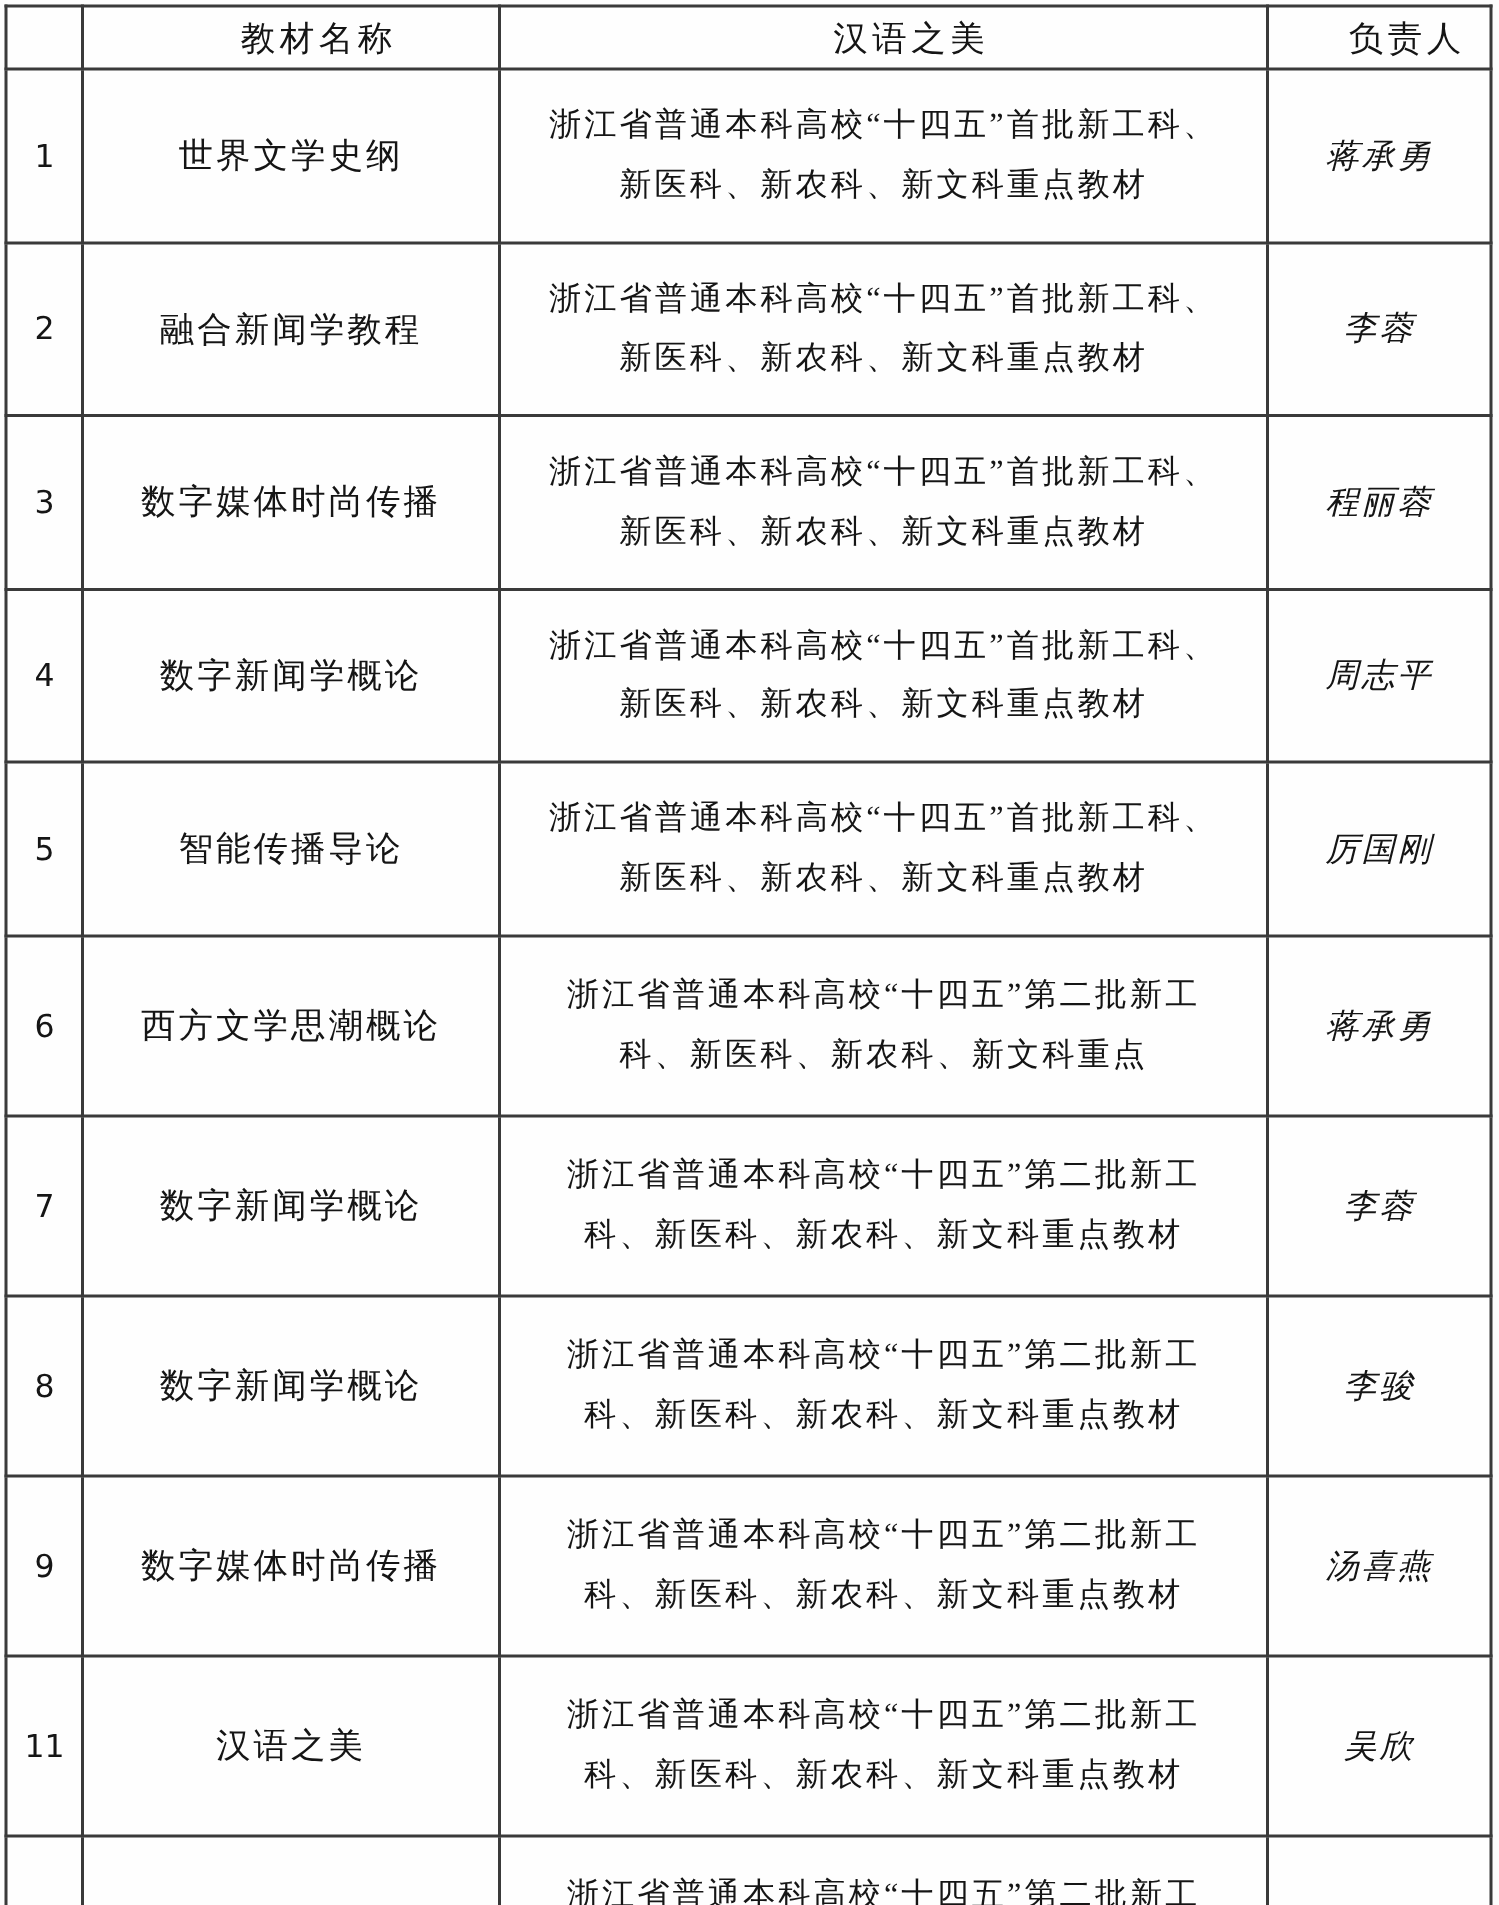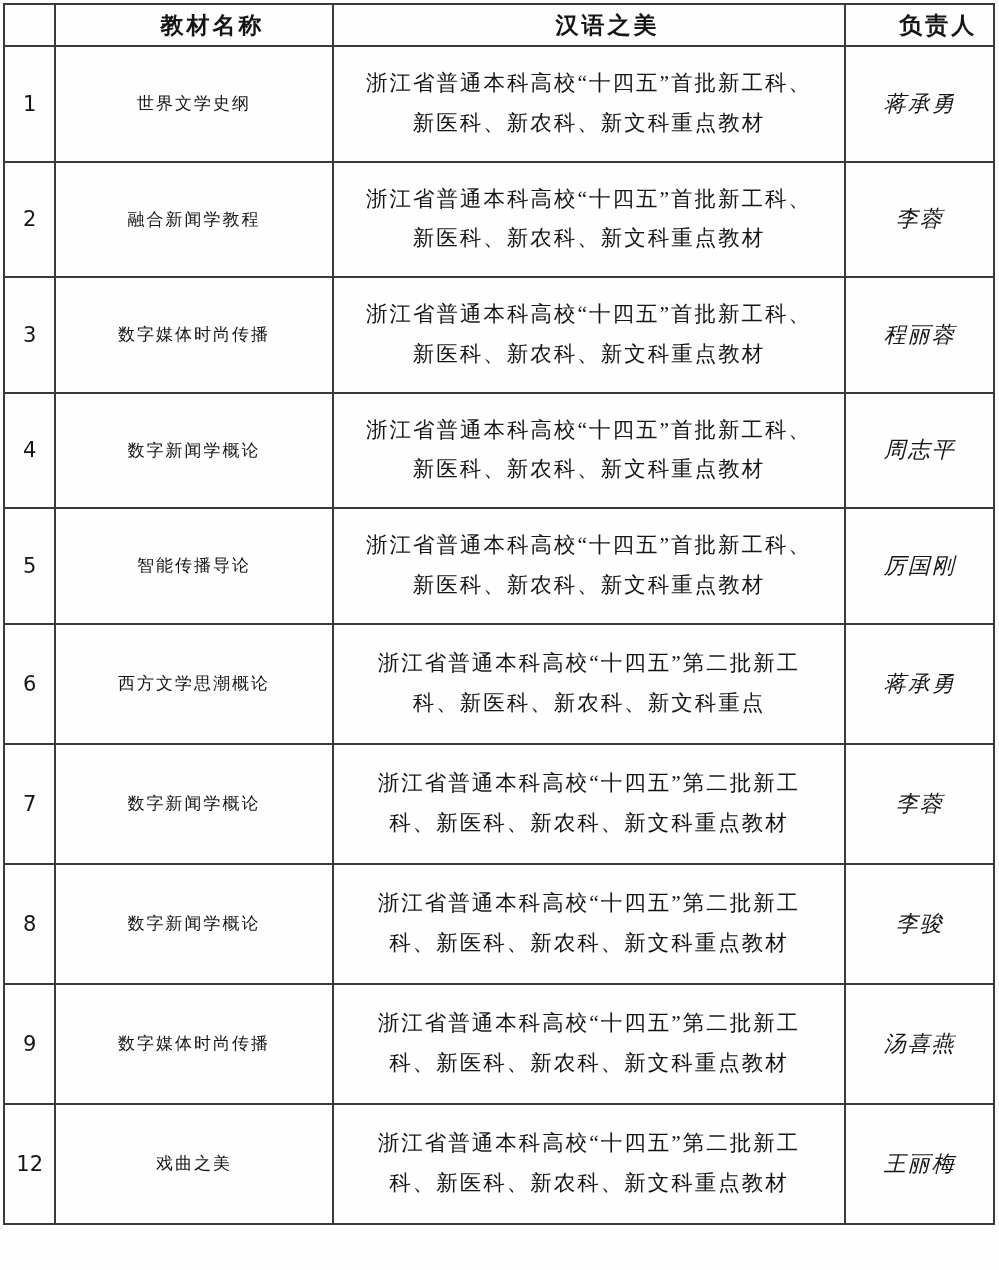--- a/index.html
+++ b/index.html
@@ -30,34 +30,34 @@
   table.textbook-table td {
     border: 2px solid #3a3a3a;
     text-align: center;
     vertical-align: middle;
     background: #fefefe;
     overflow: hidden;
   }
   thead tr { height: 42px; }
   thead th {
     font-size: 23px;
-    font-weight: 700;
+    font-weight: 400;
     letter-spacing: 3px;
     padding-left: 38px;
   }
   tbody tr.short { height: 77px; }
   tbody tr.tall  { height: 120px; }
 
   td.cell-no {
     font-family: "DejaVu Sans", sans-serif;
     font-size: 21px;
     letter-spacing: 0;
   }
   td.cell-name {
-    font-size: 17px;
+    font-size: 23px;
     letter-spacing: 2px;
     padding: 0 10px;
   }
   td.cell-project {
     font-size: 21.5px;
     letter-spacing: 2px;
     line-height: 1.85;
     padding: 17px 26px;
   }
   td.cell-person {
@@ -134,20 +134,26 @@
           <td class="cell-project">浙江省普通本科高校“十四五”第二批新工科、新医科、新农科、新文科重点教材</td>
           <td class="cell-person">李骏</td>
         </tr>
         <tr class="tall">
           <td class="cell-no">9</td>
           <td class="cell-name">数字媒体时尚传播</td>
           <td class="cell-project">浙江省普通本科高校“十四五”第二批新工科、新医科、新农科、新文科重点教材</td>
           <td class="cell-person">汤喜燕</td>
         </tr>
         <tr class="tall">
+          <td class="cell-no">11</td>
+          <td class="cell-name">汉语之美</td>
+          <td class="cell-project">浙江省普通本科高校“十四五”第二批新工科、新医科、新农科、新文科重点教材</td>
+          <td class="cell-person">吴欣</td>
+        </tr>
+        <tr class="tall">
           <td class="cell-no">12</td>
           <td class="cell-name">戏曲之美</td>
           <td class="cell-project">浙江省普通本科高校“十四五”第二批新工科、新医科、新农科、新文科重点教材</td>
           <td class="cell-person">王丽梅</td>
         </tr>
       </tbody>
   </table>
 </div>
 
 </body></html>

